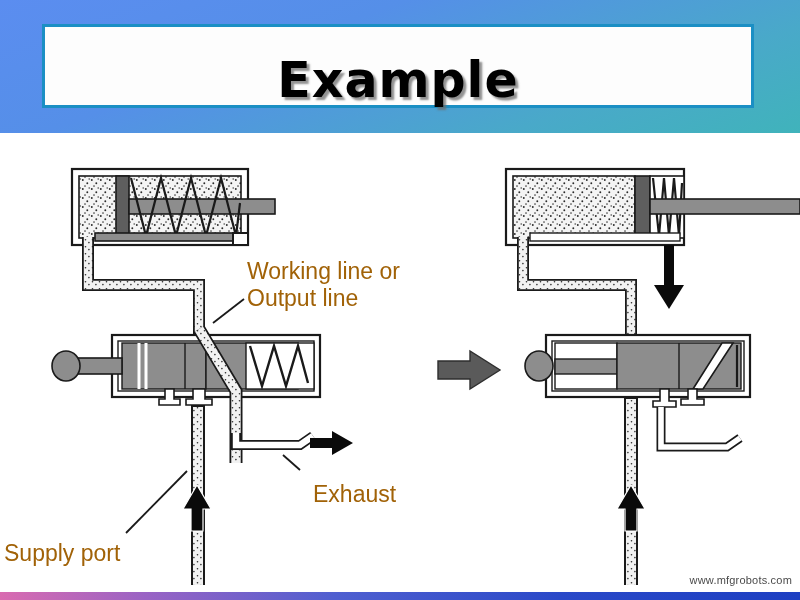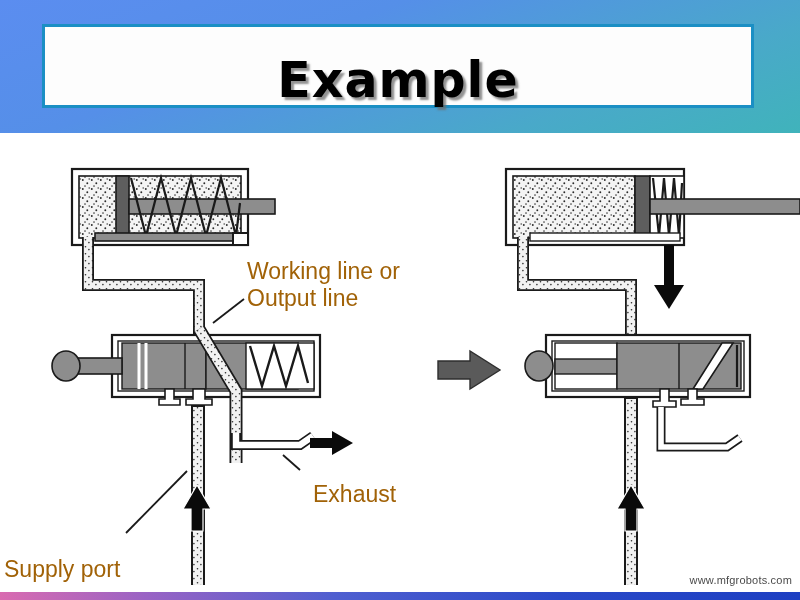--- a/index.html
+++ b/index.html
@@ -59,21 +59,21 @@
   .diagram-label {
     position: absolute;
     font-family: "Liberation Sans", sans-serif;
     font-size: 23px;
     color: #a16207;
     white-space: pre;
     line-height: 1.16;
   }
   #label-working-line { left: 247px; top: 258px; }
   #label-exhaust      { left: 301px; top: 481px; margin-left: 12px; }
-  #label-supply-port  { left: 4px;   top: 556px; text-align: right; }
+  #label-supply-port  { left: 4px;   top: 540px; text-align: right; }
 
   
   #footer-bar {
     position: absolute;
     left: 0; top: 592px;
     width: 800px;
     height: 8px;
     background: linear-gradient(90deg, #d96bb0 0%, #9a63c4 18%, #4f5fd0 42%, #2a49c8 70%, #1d3fc2 100%);
   }
   #watermark {

